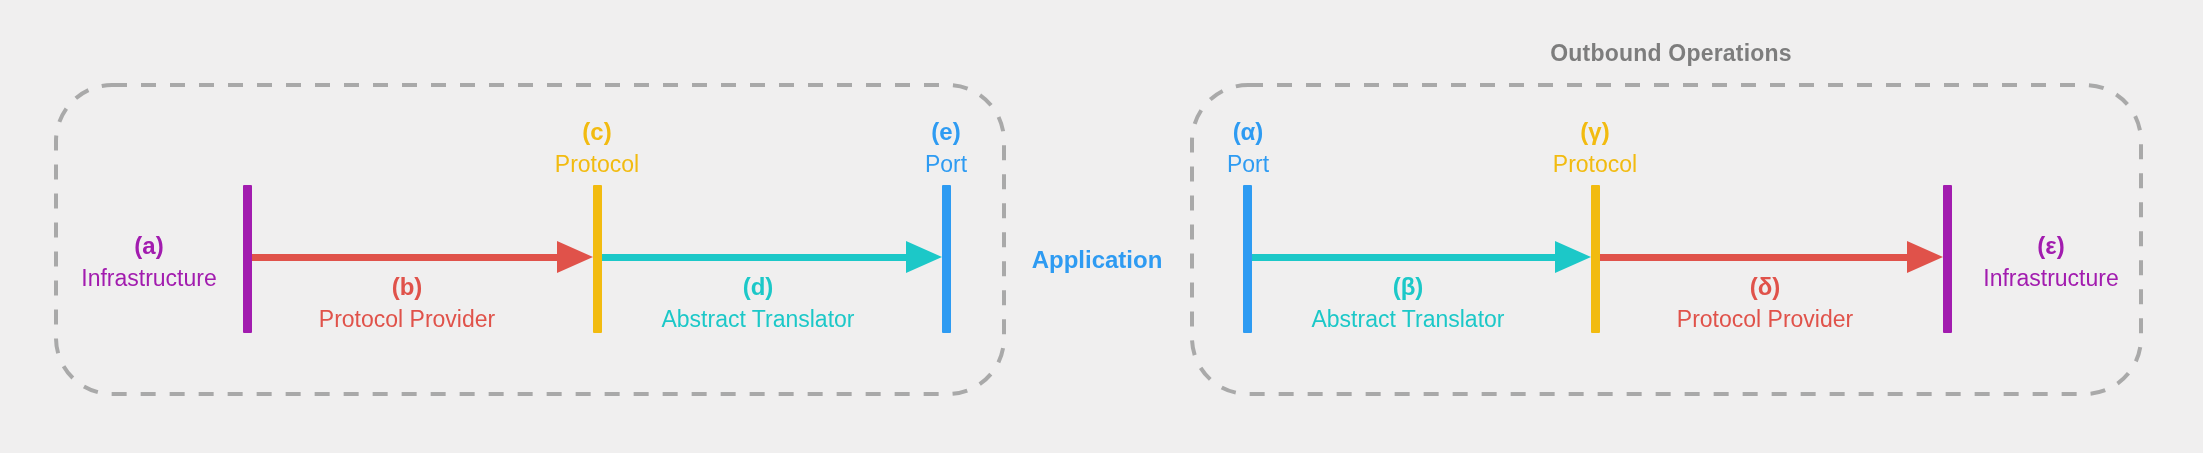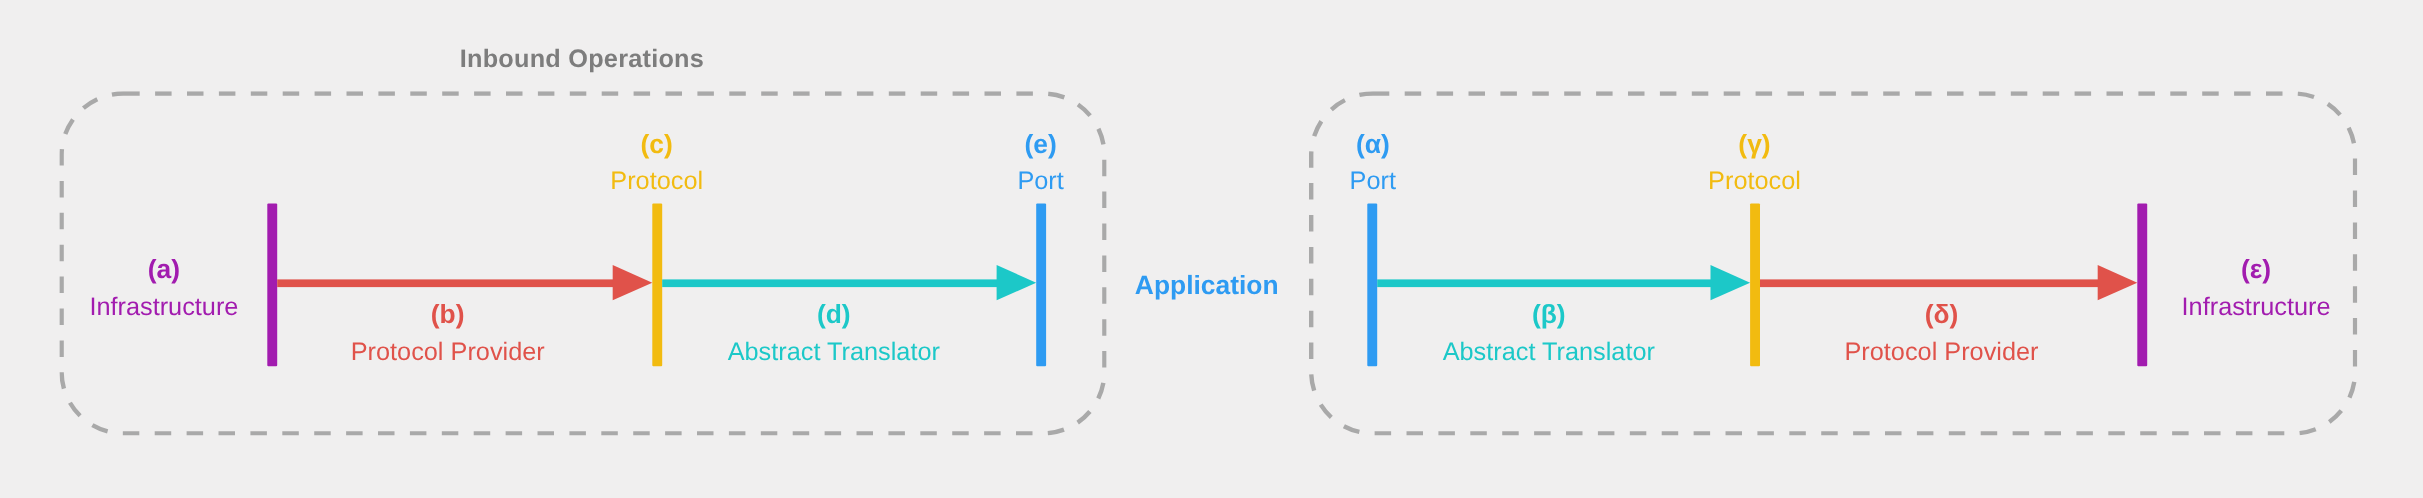--- a/index.html
+++ b/index.html
@@ -88,21 +88,21 @@
     color: var(--blue);
     white-space: nowrap;
     text-align: center;
   }
 </style>
 </head>
 <body>
 
 <div class="canvas">
 
-  <div class="group-title" style="left:529px">Inbound Operations</div>
+  <div class="group-title" style="left:1671px">Outbound Operations</div>
 
   <svg class="dashed-box" style="left:54px;top:83px" width="952" height="313">
     <rect x="2" y="2" width="948" height="309" rx="56" ry="56"></rect>
   </svg>
   <svg class="dashed-box" style="left:1190px;top:83px" width="953" height="313">
     <rect x="2" y="2" width="949" height="309" rx="56" ry="56"></rect>
   </svg>
 
   <div class="label-block txt-purple" style="left:149px;top:229px">
     <div class="tag">(a)</div>

